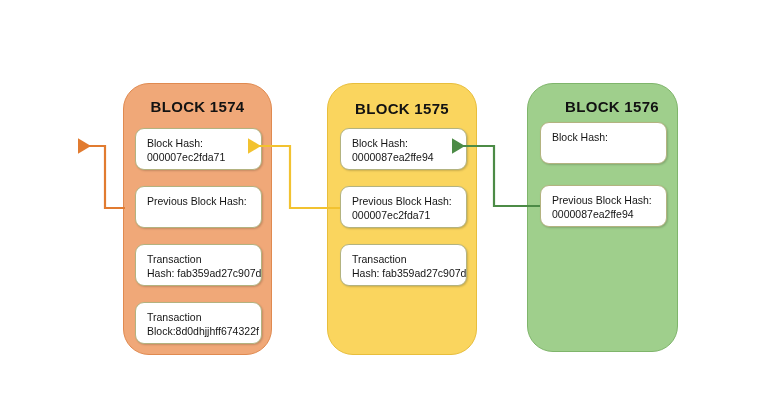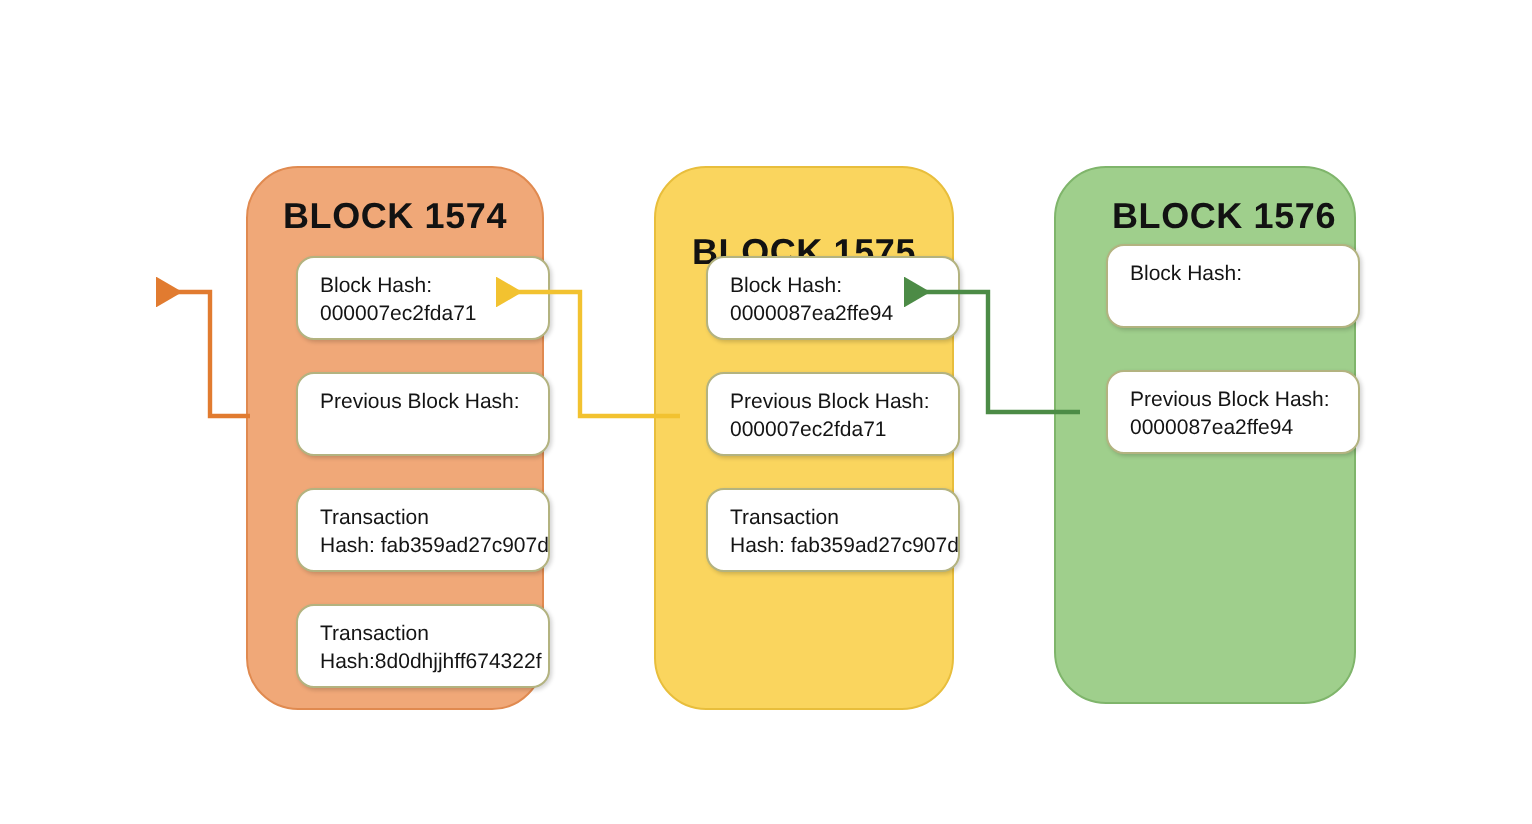--- a/index.html
+++ b/index.html
@@ -21,33 +21,32 @@
     position: absolute;
     border-radius: 26px;
     box-sizing: border-box;
   }
   .block-title {
     position: absolute;
     left: 0;
     right: 0;
     text-align: center;
     font-weight: bold;
-    font-size: 18px;
+    font-size: 15px;
     color: #121212;
     letter-spacing: 0.3px;
   }
   .field {
     position: absolute;
     background: #ffffff;
     border: 1px solid #b3b380;
     border-radius: 9px;
     box-sizing: border-box;
     box-shadow: 1px 1px 2px rgba(0,0,0,0.18);
     padding: 7px 0 0 11px;
-    margin-left: 13px;
   }
   .field-line {
     font-size: 10.5px;
     line-height: 14px;
     color: #141414;
     white-space: nowrap;
   }
   .arrow-svg {
     position: absolute;
     left: 0;
@@ -71,26 +70,26 @@
     </div>
     <div class="field" id="blk0f1" style="left: 11px; top: 102px; width: 127px; height: 42px;">
       <div class="field-line">Previous Block Hash:</div>
     </div>
     <div class="field" id="blk0f2" style="left: 11px; top: 160px; width: 127px; height: 42px;">
       <div class="field-line">Transaction</div>
       <div class="field-line">Hash: fab359ad27c907d</div>
     </div>
     <div class="field" id="blk0f3" style="left: 11px; top: 218px; width: 127px; height: 42px;">
       <div class="field-line">Transaction</div>
-      <div class="field-line">Hash:8d0dhjjhff674322f</div>
+      <div class="field-line">Block:8d0dhjjhff674322f</div>
     </div>
   </div>
 
   <div class="block" id="blk1" style="left: 327px; top: 83px; width: 150px; height: 272px; background: rgb(250, 213, 94); border: 1px solid rgb(232, 190, 60);">
-    <div class="block-title" style="top: 32px;">BLOCK 1575</div>
+    <div class="block-title" style="top: 16px;">BLOCK 1575</div>
     <div class="field" id="blk1f0" style="left: 12px; top: 44px; width: 127px; height: 42px;">
       <div class="field-line">Block Hash:</div>
       <div class="field-line">0000087ea2ffe94</div>
     </div>
     <div class="field" id="blk1f1" style="left: 12px; top: 102px; width: 127px; height: 42px;">
       <div class="field-line">Previous Block Hash:</div>
       <div class="field-line">000007ec2fda71</div>
     </div>
     <div class="field" id="blk1f2" style="left: 12px; top: 160px; width: 127px; height: 42px;">
       <div class="field-line">Transaction</div>

